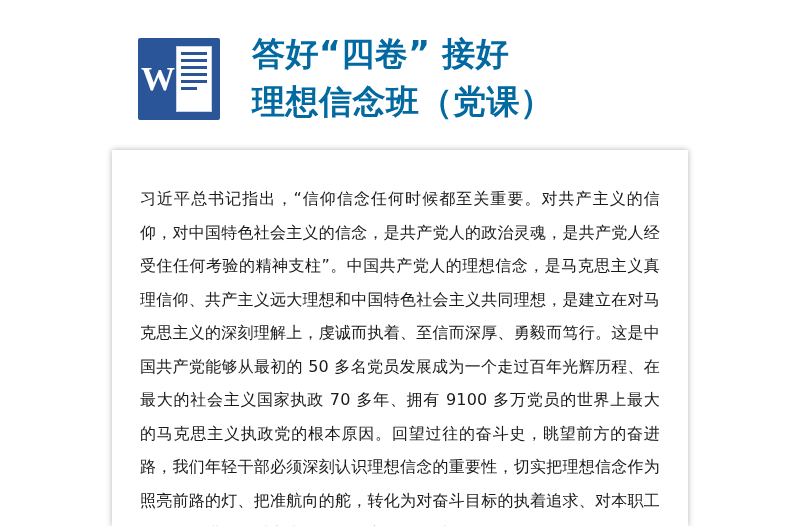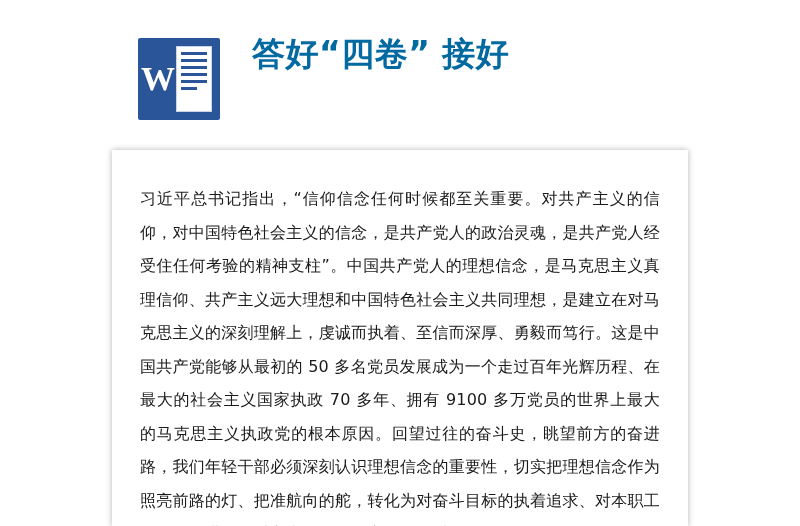--- a/index.html
+++ b/index.html
@@ -158,20 +158,21 @@
         <i></i>
         <i></i>
         <i></i>
         <i></i>
         <i class="short"></i>
       </div>
     </div>
 
     <div class="doc-title">
       <span>答好“四卷” 接好</span>
+      <span class="line2">理想信念班（党课）</span>
     </div>
 
   </div>
 
   <div class="sheet-shadow"></div>
 
   <div class="sheet-body">
     <div class="body-text">
       <p>习近平总书记指出，“信仰信念任何时候都至关重要。对共产主义的信仰，对中国特色社会主义的信念，是共产党人的政治灵魂，是共产党人经受住任何考验的精神支柱”。中国共产党人的理想信念，是马克思主义真理信仰、共产主义远大理想和中国特色社会主义共同理想，是建立在对马克思主义的深刻理解上，虔诚而执着、至信而深厚、勇毅而笃行。这是中国共产党能够从最初的 50 多名党员发展成为一个走过百年光辉历程、在最大的社会主义国家执政 70 多年、拥有 9100 多万党员的世界上最大的马克思主义执政党的根本原因。回望过往的奋斗史，眺望前方的奋进路，我们年轻干部必须深刻认识理想信念的重要性，切实把理想信念作为照亮前路的灯、把准航向的舵，转化为对奋斗目标的执着追求、对本职工作的不懈进取、对高尚情操的笃定坚持、对艰难险阻的勇于担当。下面，我以以</p>
     </div>

